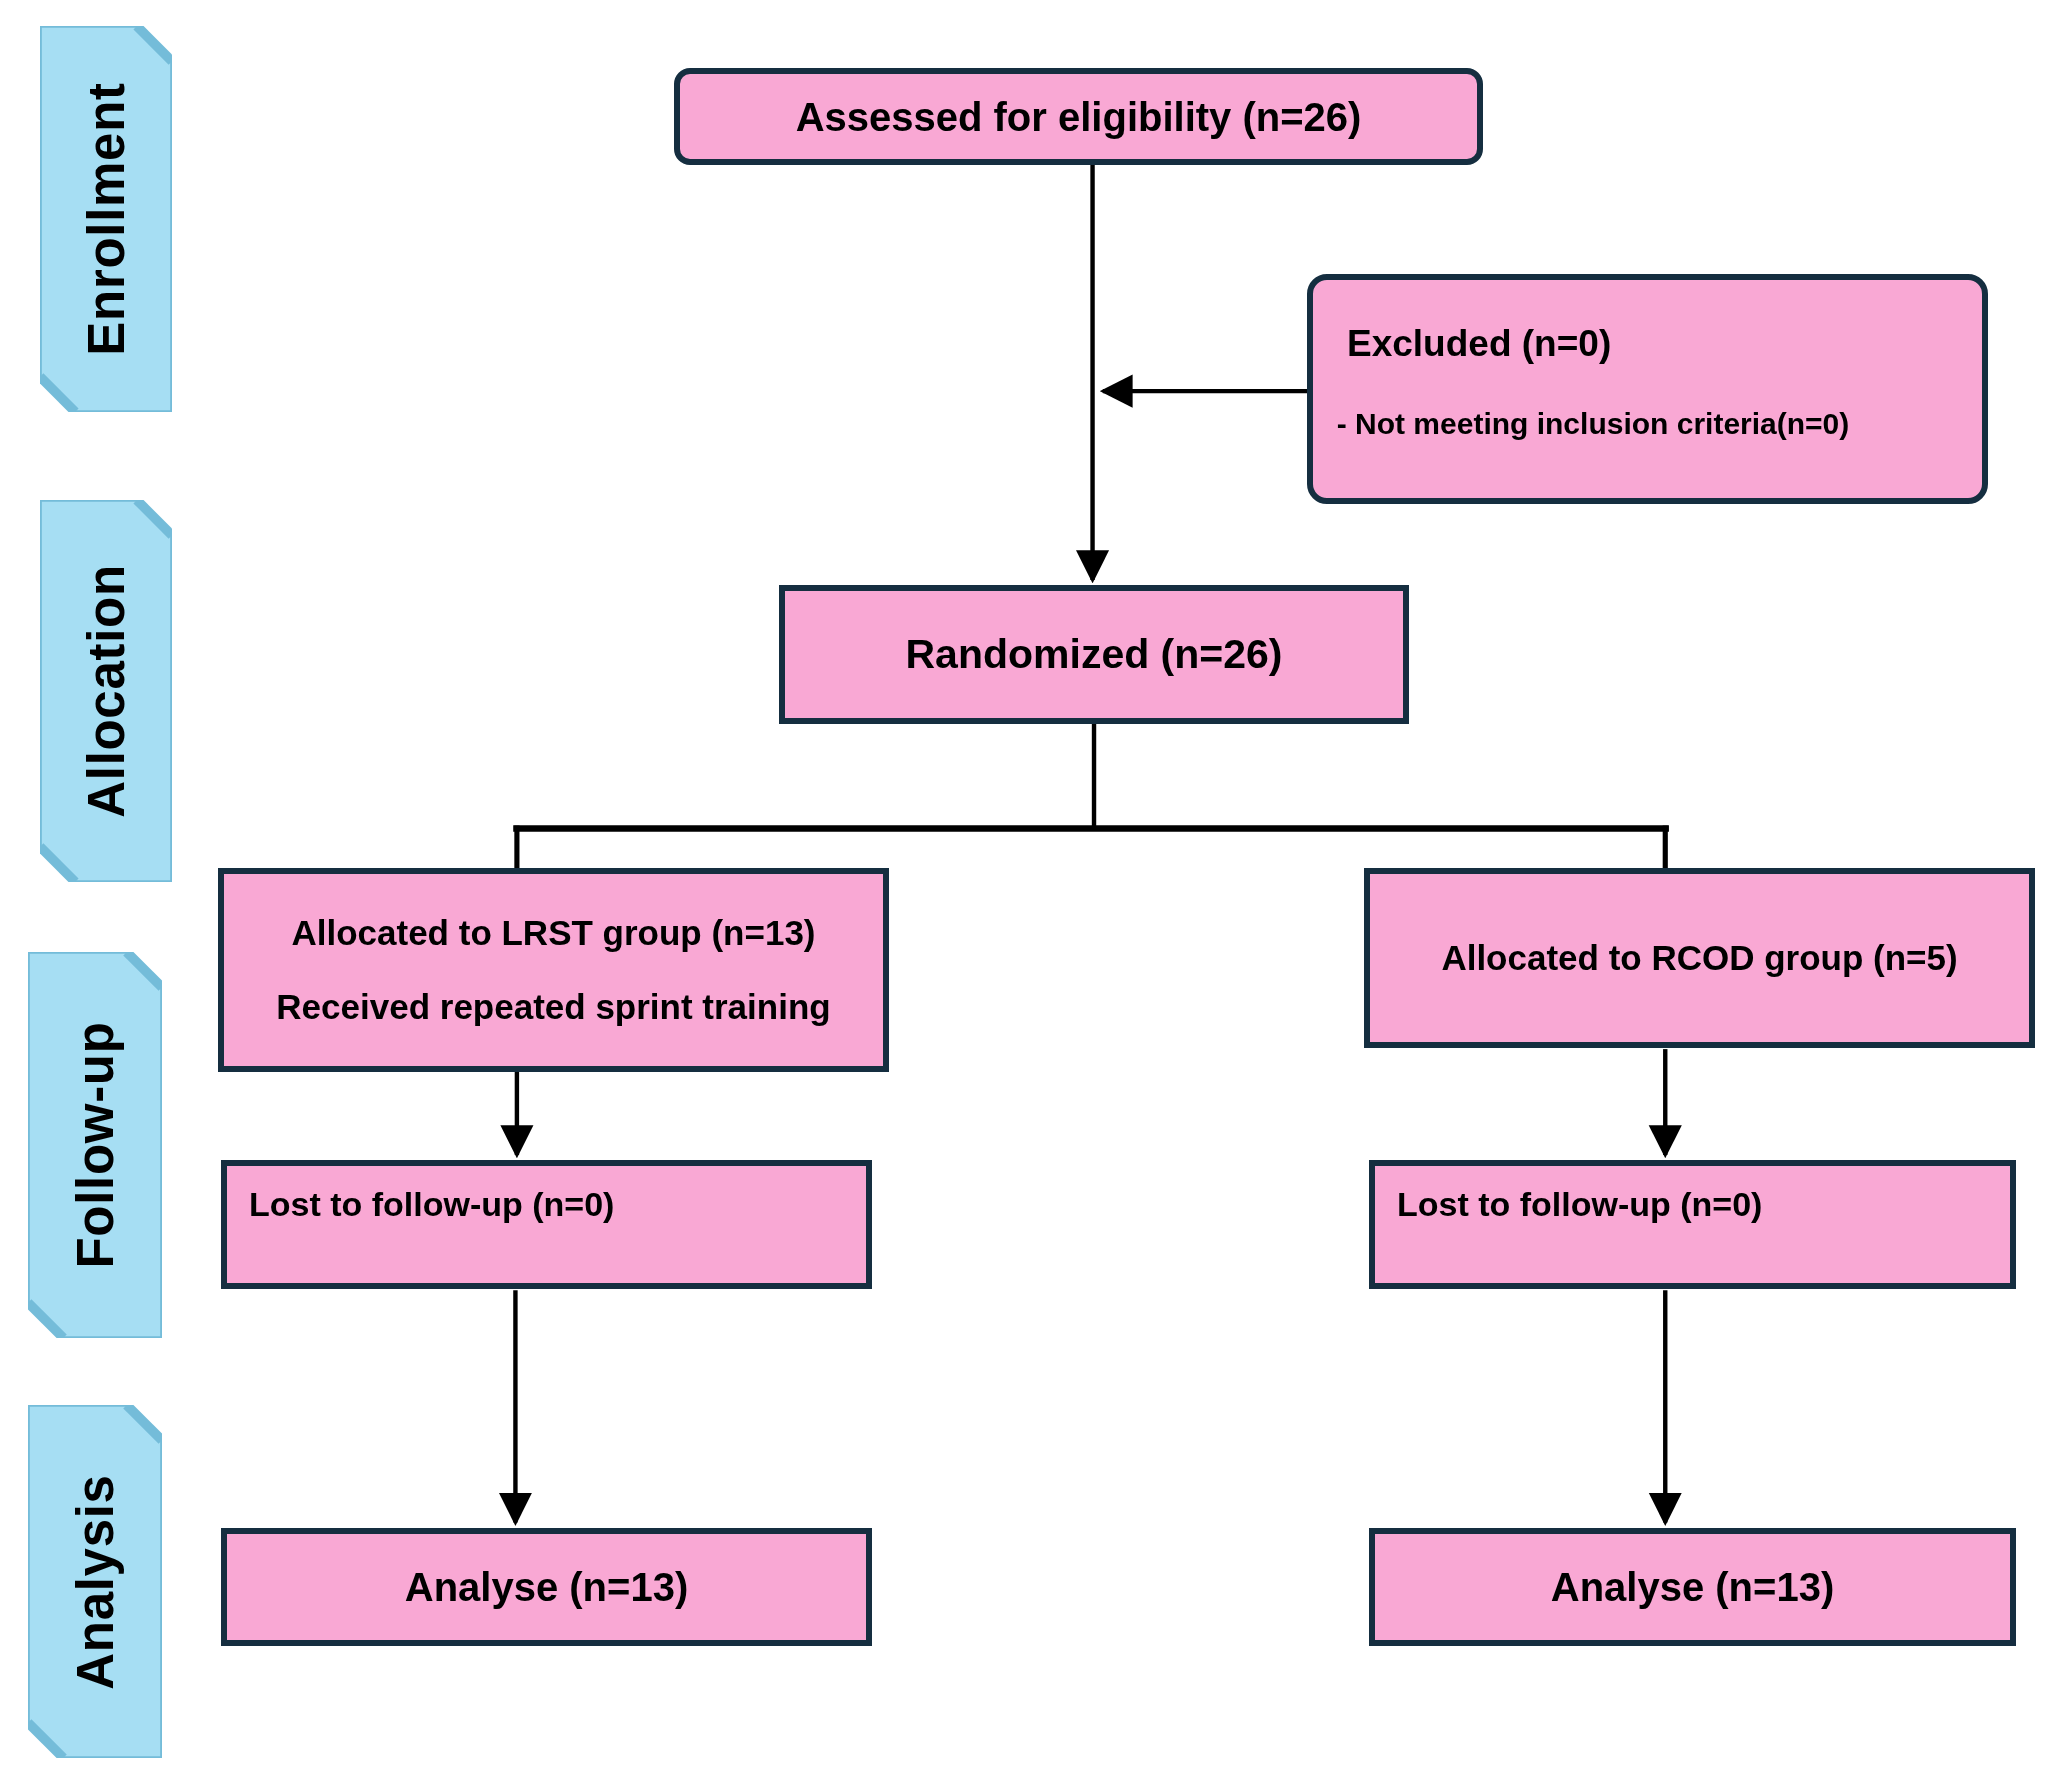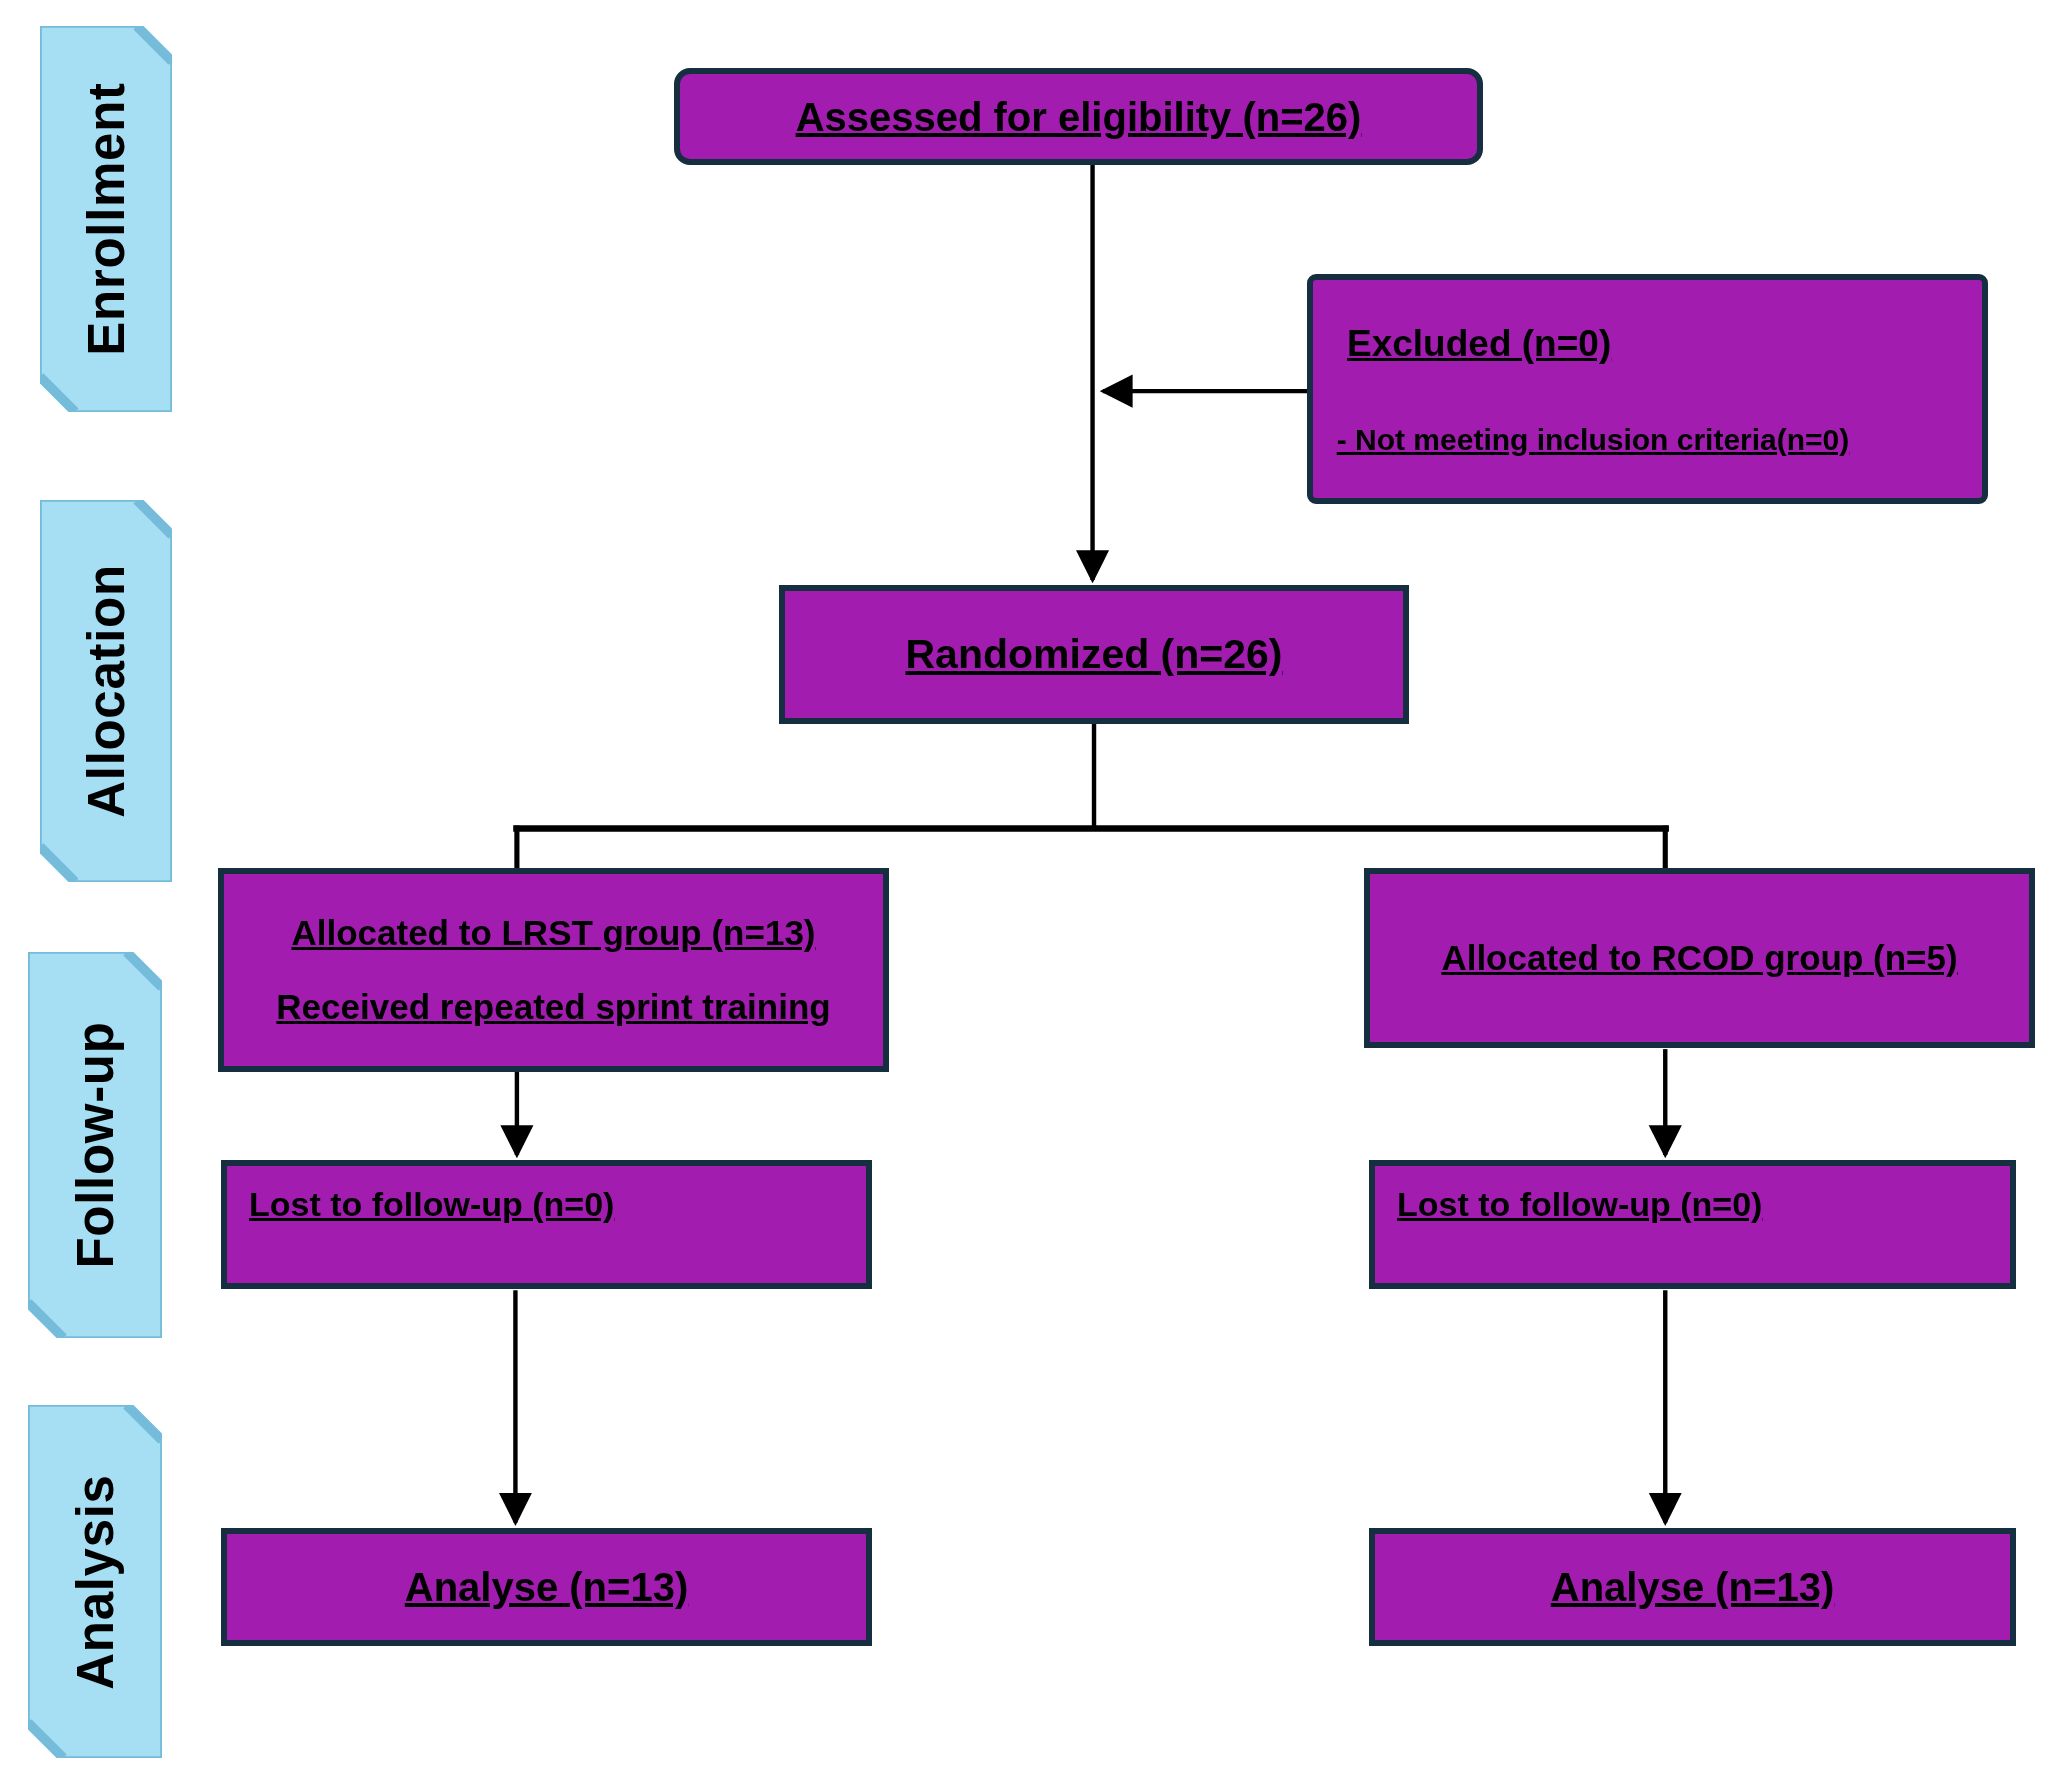--- a/index.html
+++ b/index.html
@@ -29,34 +29,33 @@
     height: 100%;
     pointer-events: none;
   }
   .connectors line { stroke: var(--connector); }
   .arrowhead { fill: var(--connector); }
 
   
   .box {
     position: absolute;
     box-sizing: border-box;
-    background: #a21caf;
+    background: #f9a8d4;
     border: 6.6px solid var(--box-border);
     display: flex;
     flex-direction: column;
     align-items: center;
     justify-content: center;
     text-align: center;
     line-height: 1.15;
-    text-decoration: underline;
   }
   .box-assessed   { left: 674px;  top: 68px;   width: 809px; height: 97px; border-radius: 16px; font-size: 40px; }
-  .box-excluded   { left: 1307px; top: 274px;  width: 681px;  height: 230px; border-radius: 9px;
+  .box-excluded   { left: 1307px; top: 274px;  width: 681px;  height: 230px; border-radius: 20px;
                     align-items: flex-start; justify-content: flex-start; text-align: left;
-                    padding: 43px 29px 0 34px; row-gap: 57px; font-size: 37px; }
+                    padding: 43px 29px 0 34px; row-gap: 41px; font-size: 37px; }
   .box-excluded .reason { font-size: 30px; margin-left: -10.3px; }
   .box-randomized { left: 779px; top: 585px;  width: 630px;  height: 139px; font-size: 41px; }
   .box-alloc-left  { left: 218px;  top: 868px; width: 671px; height: 204px; row-gap: 33px; font-size: 35px; }
   .box-alloc-right { left: 1364px; top: 868px; width: 671px; height: 180px; row-gap: 33px; font-size: 35px; }
   .box-followup-left, .box-followup-right {
     align-items: flex-start; justify-content: flex-start;
     padding: 19px 7.4px 0 22px; text-align: center; font-size: 34px;
   }
   .box-followup-left  { left: 221px;  top: 1160px; width: 651px; height: 129px; }
   .box-followup-right { left: 1369px; top: 1160px; width: 647px; height: 129px; }

